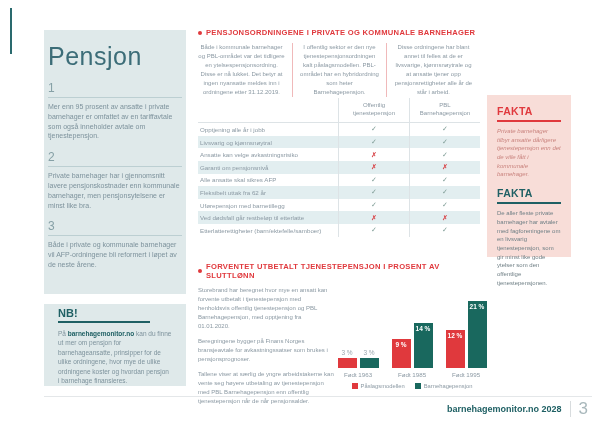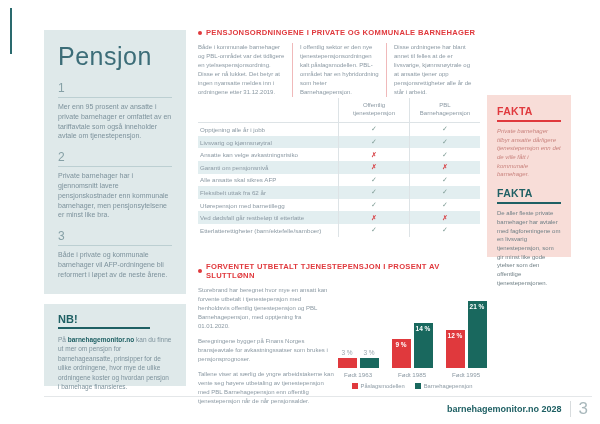--- a/index.html
+++ b/index.html
@@ -5,37 +5,37 @@
   html,body{margin:0;padding:0;background:#fff;}
   .page{position:relative;width:600px;height:424px;background:#ffffff;
         font-family:"Liberation Sans",sans-serif;overflow:hidden;}
 
   
   .accent-line{position:absolute;left:10px;top:8px;width:2px;height:46px;background:#2a6a6e;}
 
   
   .panel{box-sizing:border-box;}
   .pensjon{position:absolute;left:44px;top:30px;width:142px;height:264px;
-           background:#dfe9ea;padding:12px 14px;}
+           background:#dfe9ea;padding:12px 4px;}
   .pensjon h1{margin:0 0 10px 0;font-size:25px;font-weight:400;color:#3c6d78;letter-spacing:.5px;}
   .sb-num{font-size:12px;color:#86a0a6;border-bottom:1px solid #bccfd2;padding-bottom:2px;margin-bottom:4px;}
   .sb-text{margin:0 0 9px 0;font-size:7px;line-height:1.4;color:#7d929c;}
 
   
   .nb{position:absolute;left:44px;top:304px;width:142px;height:82px;
-      background:#dfe9ea;padding:9px 14px;}
+      background:#dfe9ea;padding:3px 14px;}
   .nb h2{margin:0 0 2px 0;font-size:11px;font-weight:bold;color:#1f6064;}
   .nb .nb-rule{width:92px;height:2px;background:#1f6064;margin:0 0 6px 0;}
   .nb p{margin:0;font-size:6.5px;line-height:1.45;color:#7d929c;}
   .nb strong{color:#1f6064;}
 
   
   main{position:absolute;left:0;top:0;}
   .sec{position:absolute;width:282px;}
-  #sec1{left:198px;top:28px;}
+  #sec1{left:198px;top:28px;text-align:center;}
   #sec2{left:198px;top:94px;}
   #sec3{left:198px;top:262px;}
   .sec-title{display:flex;align-items:center;gap:4px;margin:0 0 6px 0;
              font-size:7.6px;font-weight:bold;color:#e0393d;letter-spacing:.3px;}
   .dot{width:4px;height:4px;border-radius:50%;background:#e0393d;flex:0 0 auto;}
 
   .cols{display:flex;}
   .cols p{margin:0;font-size:6px;line-height:1.5;color:#8b99a3;width:33.33%;
           padding:0 7px 0 0;box-sizing:border-box;}
   .cols p + p{border-left:1px solid #f0b9ba;padding-left:7px;}

